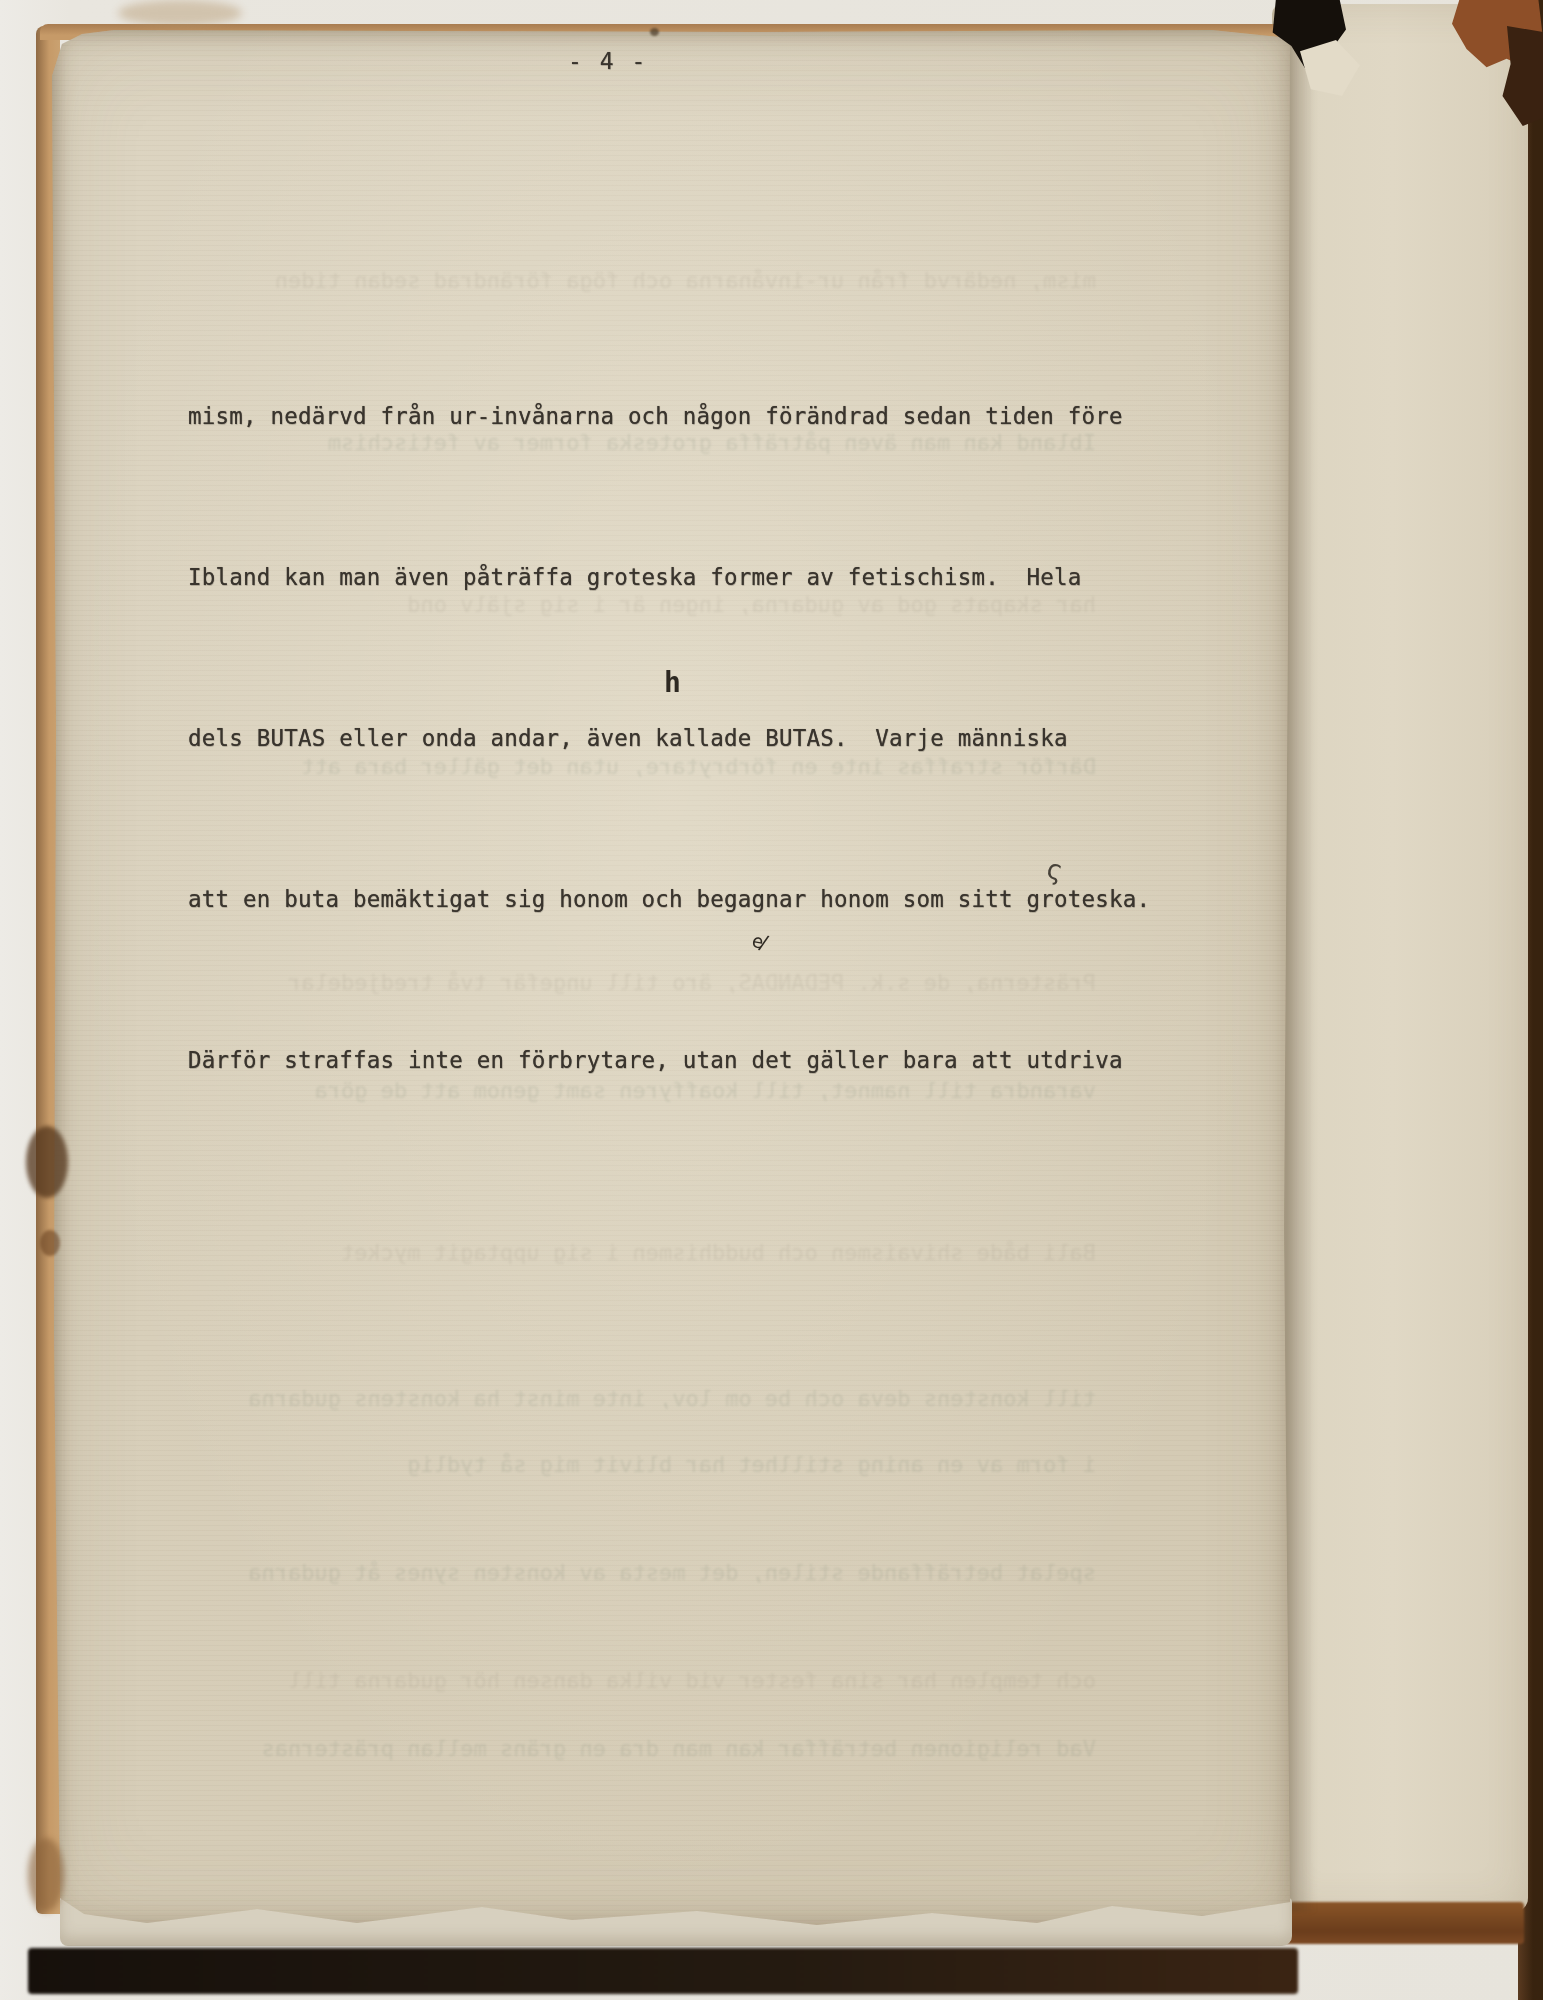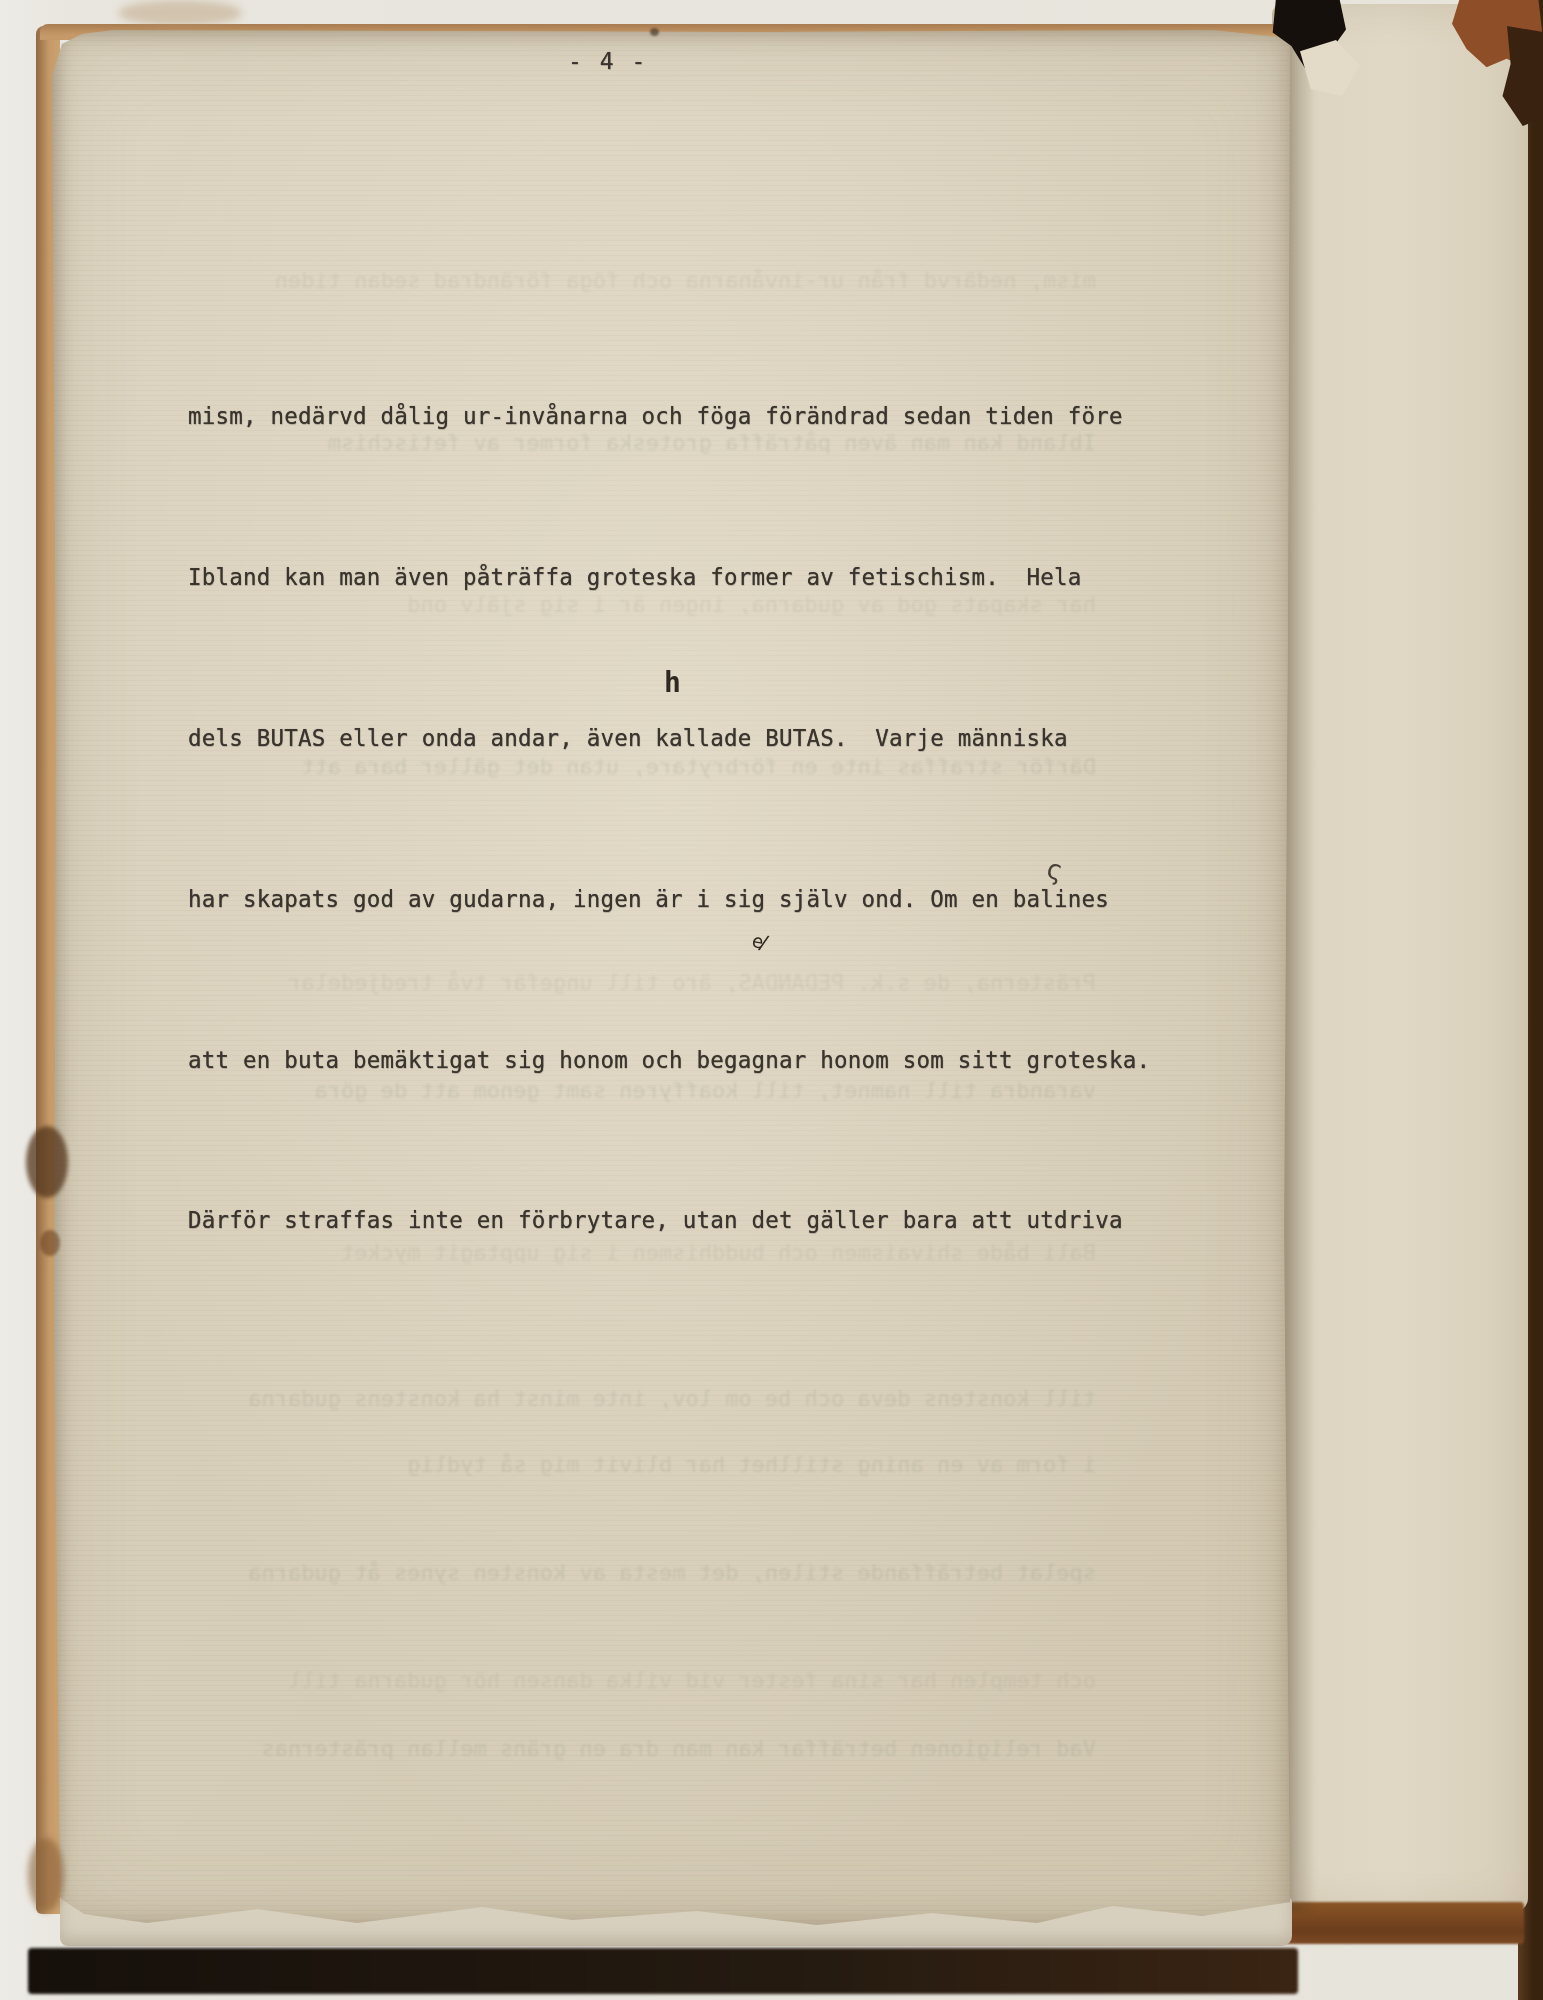--- a/index.html
+++ b/index.html
@@ -117,24 +117,23 @@
   <div class="ghost g-green" style="top:1386px">till konstens deva och be om lov, inte minst ha konstens gudarna</div>
   <div class="ghost g-green" style="top:1452px">i form av en aning stillhet har blivit mig så tydlig</div>
   <div class="ghost g-green" style="top:1560px">spelat beträffande stilen, det mesta av konsten synes åt gudarna</div>
   <div class="ghost g-warm" style="top:1668px">och templen har sina fester vid vilka dansen hör gudarna till</div>
   <div class="ghost g-green" style="top:1736px">Vad religionen beträffar kan man dra en gräns mellan prästernas</div>
 
   <div class="page-number ink">- 4 -</div>
 
   <div class="typed ink">
     <div class="para para-1">
-      <div>mism, nedärvd dålig ur-invånarna och föga förändrad sedan tiden före</div>
+      <div>mism, nedärvd från ur-invånarna och någon förändrad sedan tiden före</div>
       <div>Ibland kan man även påträffa groteska former av fetischism.  Hela</div>
       <div>dels BUTAS eller onda andar, även kallade BUTAS.  Varje människa</div>
-      <div>har skapats god av gudarna, ingen är i sig själv ond. Om en balines</div>
       <div>att en buta bemäktigat sig honom och begagnar honom som sitt groteska.</div>
       <div>Därför straffas inte en förbrytare, utan det gäller bara att utdriva</div>
       
       
       
     </div>
     
     
     
   </div>

